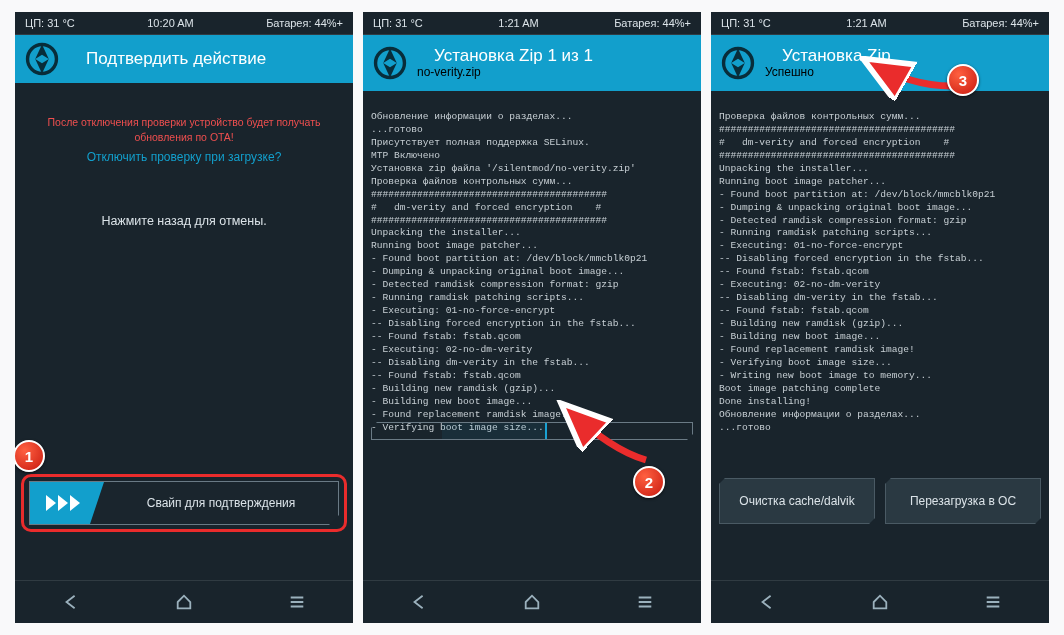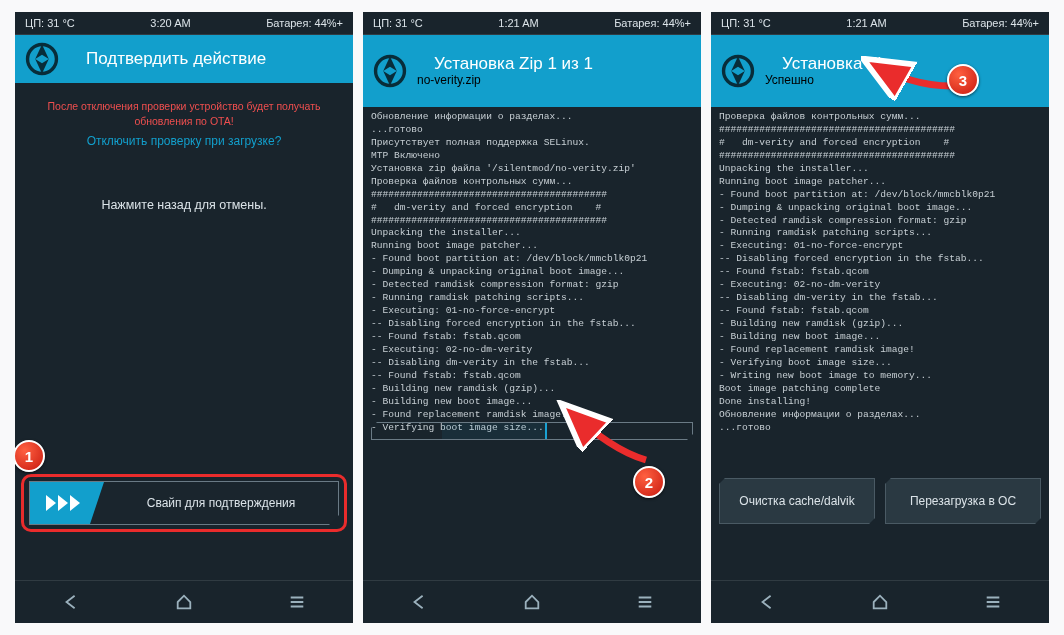--- a/index.html
+++ b/index.html
@@ -35,32 +35,32 @@
     gap: 48px;
   }
   .header {
     background: #129fcc;
     height: 48px;
     display: flex;
     align-items: center;
     padding: 0 10px;
     gap: 10px;
   }
-  .header.tall { height: 72px; align-items: center; }
+  .header.tall { height: 56px; align-items: center; }
   .logo {
     width: 34px;
     height: 34px;
     flex-shrink: 0;
     position: relative;
   }
   .logo svg { width: 100%; height: 100%; }
   .header-text { display: flex; flex-direction: column; justify-content: center; line-height: 1.15; }
   .header-title { color: #fff; font-size: 17px; font-weight: 500; margin-left: 17px; }
   .header-sub { color: #000000; font-size: 12px; margin-top: 1px; }
-  .content { flex: 1; position: relative; padding: 10px 8px 0 8px; overflow: hidden; }
+  .content { flex: 1; position: relative; padding: 10px 8px 0 8px; overflow: hidden; margin-top: 16px; }
   .warn-text { color: #ef4f4f; font-size: 10.5px; text-align: center; margin-top: 6px; line-height: 1.4; }
   .link-text { color: #129fcc; font-size: 12px; text-align: center; margin-top: 6px; }
   .info-text { color: #dbe3e8; font-size: 12.5px; text-align: center; margin-top: 50px; }
   .term {
     font-family: "Consolas","Courier New",monospace;
     font-size: 9.6px;
     color: #c7cfd4;
     line-height: 1.35;
     white-space: pre;
     overflow: hidden;
@@ -177,21 +177,21 @@
     position: absolute;
     z-index: 40;
   }
 </style>
 </head>
 <body>
 
 <div class="phone">
   <div class="statusbar">
     <span>ЦП: 31 °C</span>
-    <span>3:20 AM</span>
+    <span>10:20 AM</span>
     <span>Батарея: 44%+</span>
   </div>
   <div class="header">
     <div class="logo">
       <svg viewBox="0 0 40 40">
           <circle cx="20" cy="20" r="17" fill="none" stroke="#082d3a" stroke-width="4"></circle>
           <path d="M20 3 L28 20 L20 15 L12 20 Z M20 37 L12 20 L20 25 L28 20 Z" fill="#082d3a"></path>
         </svg>
     </div>
     <div class="header-text">

